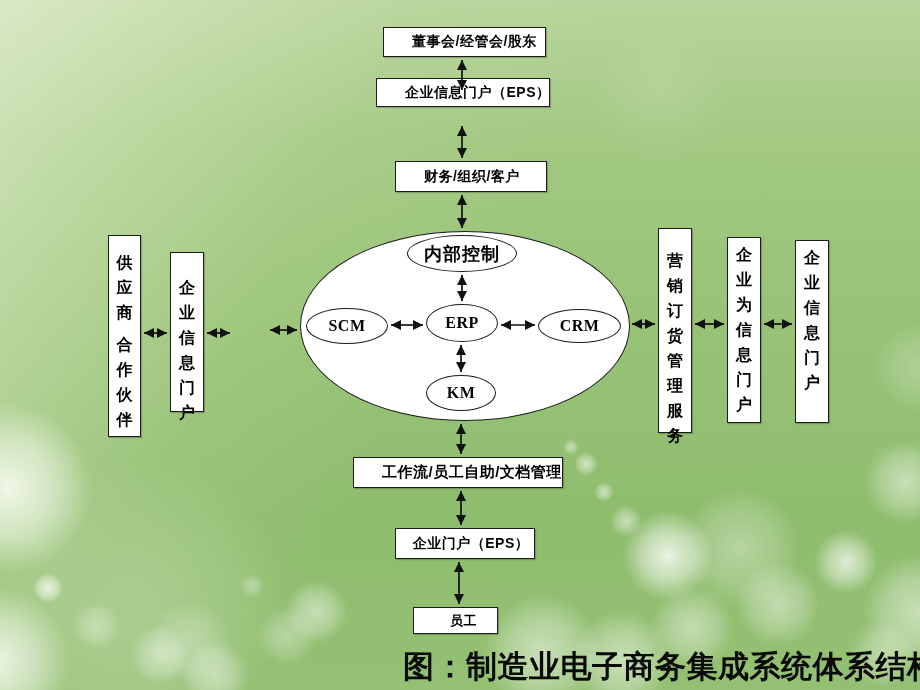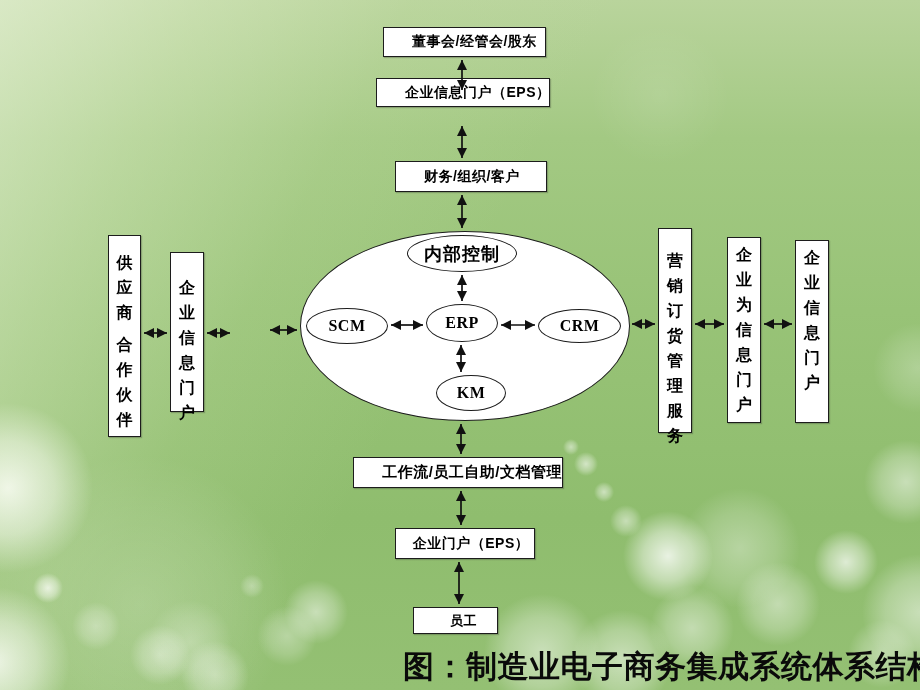--- a/index.html
+++ b/index.html
@@ -75,21 +75,21 @@
   </div>
   <div class="ell latin z20" style="left:426px;top:304px;width:72px;height:38px;">
     <span>ERP</span>
   </div>
   <div class="ell latin z20" style="left:306px;top:308px;width:82px;height:36px;">
     <span>SCM</span>
   </div>
   <div class="ell latin z20" style="left:538px;top:309px;width:83px;height:34px;">
     <span>CRM</span>
   </div>
-  <div class="ell latin z20" style="left:436px;top:375px;width:70px;height:36px;align-items:center;">
+  <div class="ell latin z20" style="left:426px;top:375px;width:70px;height:36px;align-items:center;">
     <span>KM</span>
   </div>
 
   <div class="box vbox z10" style="left:108px;top:235px;width:33px;height:202px;padding-top:14px;">
     <span class="vtxt">供应商</span>
     <span style="height:32px;"></span>
     <span class="vtxt">合作伙伴</span>
   </div>
   <div class="box vbox z10" style="left:170px;top:252px;width:34px;height:160px;">
     <span class="vtxt" style="line-height:25px;margin-top:18px;">企业信息门户</span>
@@ -98,21 +98,21 @@
   <div class="box vbox z10" style="left:658px;top:228px;width:34px;height:205px;padding-top:19px;">
     <span class="vtxt" style="line-height:25px;">营销订货管理服务</span>
   </div>
   <div class="box vbox z10" style="left:727px;top:237px;width:34px;height:186px;">
     <span class="vtxt" style="line-height:25px;">企业为信息门户</span>
   </div>
   <div class="box vbox z10" style="left:795px;top:240px;width:34px;height:183px;">
     <span class="vtxt" style="line-height:25px;">企业信息门户</span>
   </div>
 
-  <div class="box hbox z10" style="left:353px;top:457px;width:210px;height:31px;font-size:15px;justify-content:flex-end;">
+  <div class="box hbox z10" style="left:353px;top:457px;width:210px;height:31px;font-size:15px;">
     <span>工作流/员工自助/文档管理</span>
   </div>
   <div class="box hbox z10" style="left:395px;top:528px;width:140px;height:31px;justify-content:center;padding-left:12px;">
     <span>企业门户（EPS）</span>
   </div>
   <div class="box hbox z10" style="left:413px;top:607px;width:85px;height:27px;font-size:13px;justify-content:center;padding-left:16px;">
     <span>员工</span>
   </div>
 
   <div class="caption">图：制造业电子商务集成系统体系结构</div>

